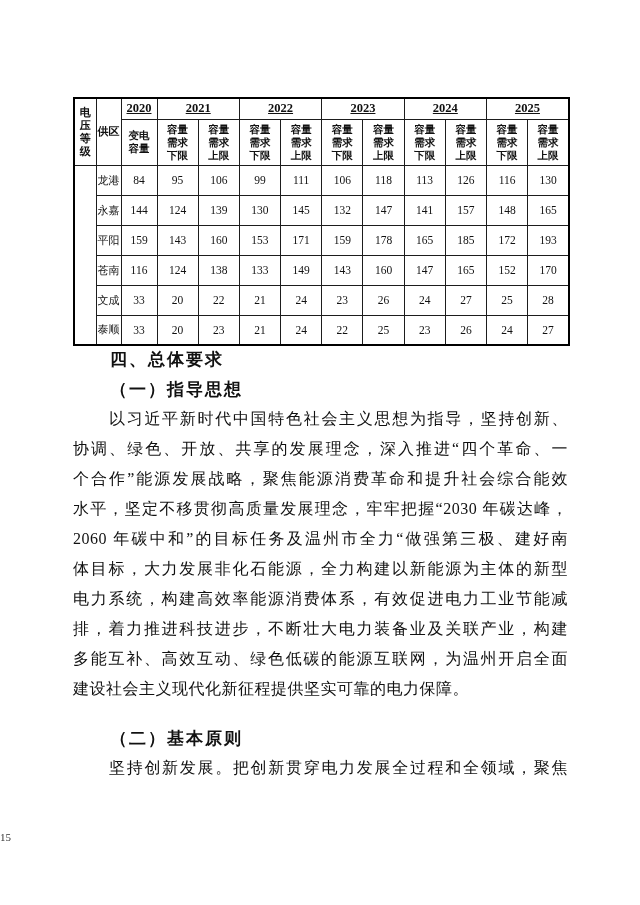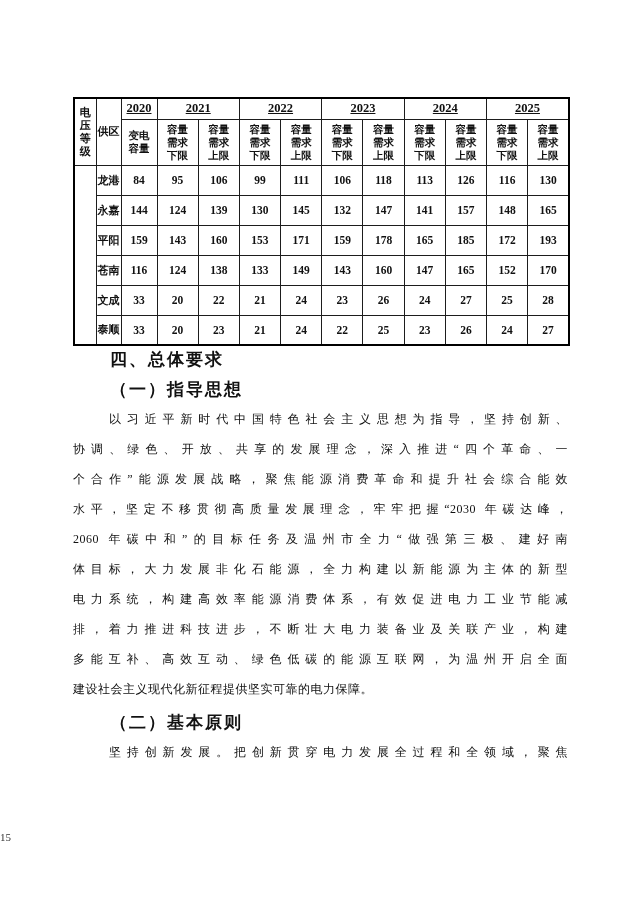--- a/index.html
+++ b/index.html
@@ -25,21 +25,21 @@
   }
   table.cap th, table.cap td {
     border: 1px solid #1d1d1d;
     padding: 0;
     text-align: center;
     vertical-align: middle;
     overflow: hidden;
   }
   tr.year-row  { height: 21px; }
   tr.sub-row   { height: 46px; }
-  tbody tr     { height: 30px; font-weight: bold; }
+  tbody tr     { height: 30px; }
 
   th.vh {
     font-family: "Liberation Sans", sans-serif;
     font-weight: bold;
     font-size: 11px;
     line-height: 13px;
     word-break: break-all;
     padding: 0 4px;
   }
   th.year {
@@ -86,24 +86,24 @@
   }
   .h2 {
     font-family: "Liberation Serif", serif;
     font-weight: bold;
     font-size: 17px;
     letter-spacing: 2px;
     height: 29px;
     line-height: 29px;
     padding-left: 37px;
   }
-  .h2.second { margin-top: 4px; }
+  .h2.second { margin-top: 20px; }
   .line {
     font-family: "Liberation Serif", serif;
-    font-size: 12px;
+    font-size: 16px;
     height: 30px;
     line-height: 30px;
     letter-spacing: 0.5px;
     text-align: justify;
     text-align-last: justify;
     white-space: nowrap-disabled; 
   }
   .line.indent { text-indent: 36px; }
   .line.noj { text-align: right; text-align-last: left; }
 

